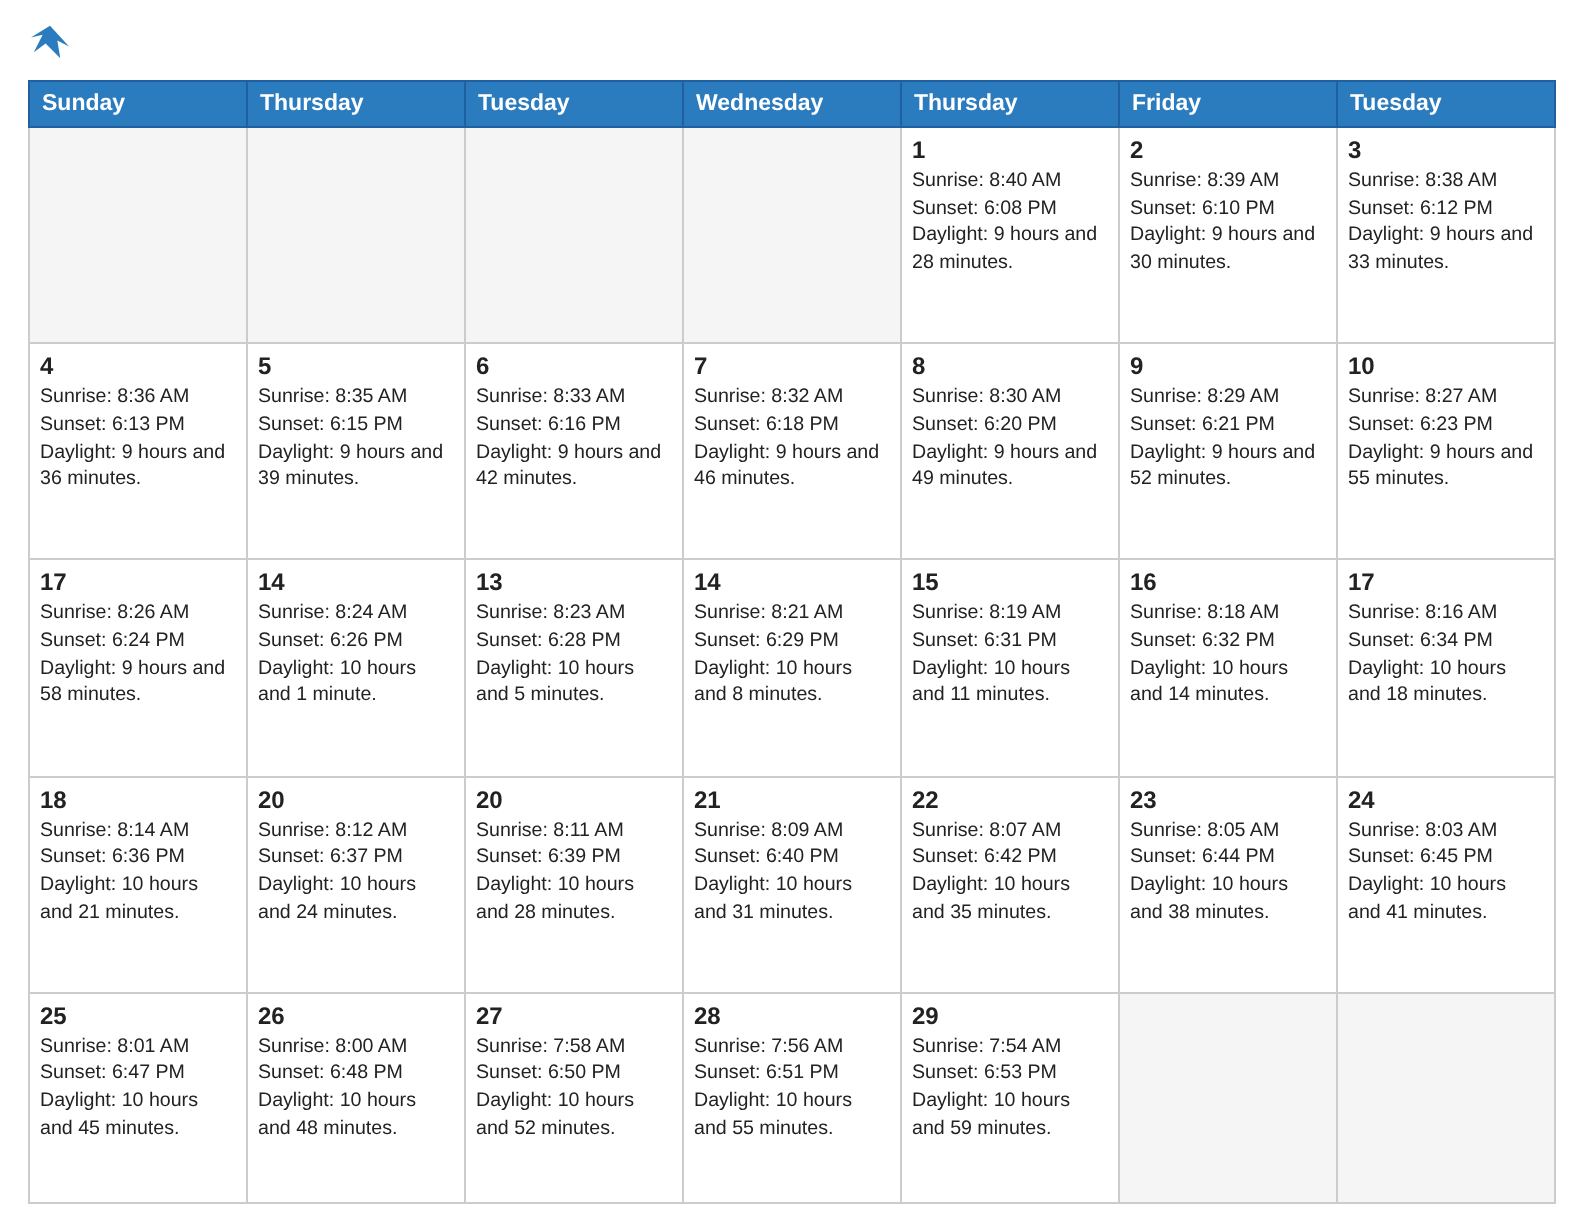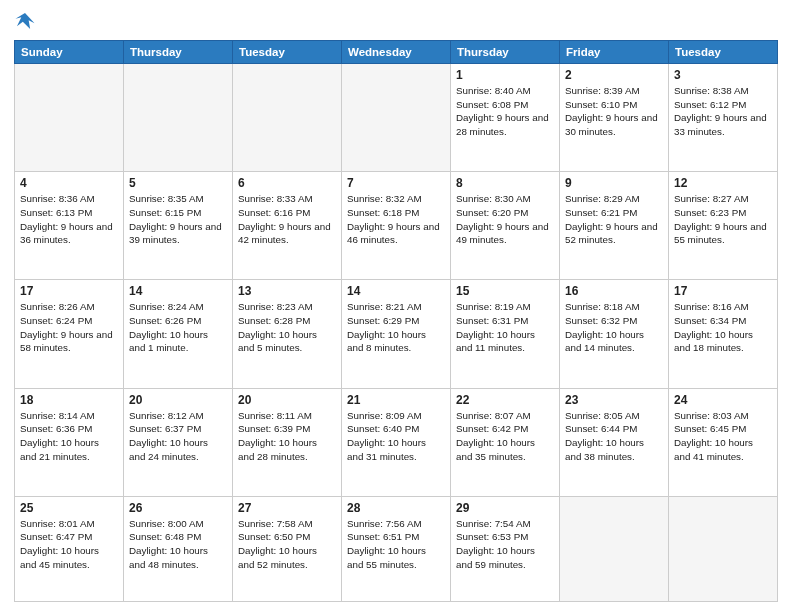--- a/index.html
+++ b/index.html
@@ -163,21 +163,21 @@
       </td>
           <td>
         <span class="cell-date">8</span>
         <span class="cell-info">Sunrise: 8:30 AM<br>Sunset: 6:20 PM<br>Daylight: 9 hours and 49 minutes.</span>
       </td>
           <td>
         <span class="cell-date">9</span>
         <span class="cell-info">Sunrise: 8:29 AM<br>Sunset: 6:21 PM<br>Daylight: 9 hours and 52 minutes.</span>
       </td>
           <td>
-        <span class="cell-date">12</span>
+        <span class="cell-date">10</span>
         <span class="cell-info">Sunrise: 8:27 AM<br>Sunset: 6:23 PM<br>Daylight: 9 hours and 55 minutes.</span>
       </td>
         </tr>
         <tr>
           <td>
         <span class="cell-date">17</span>
         <span class="cell-info">Sunrise: 8:26 AM<br>Sunset: 6:24 PM<br>Daylight: 9 hours and 58 minutes.</span>
       </td>
           <td>
         <span class="cell-date">14</span>

